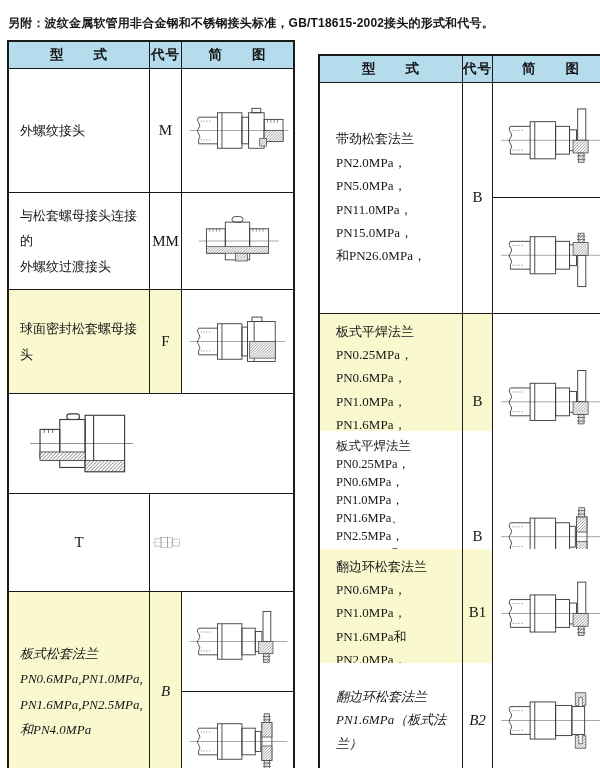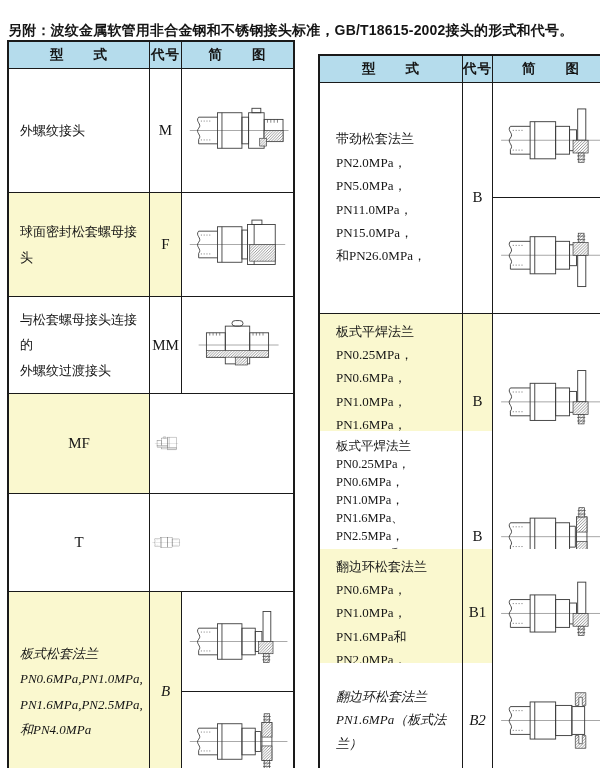--- a/index.html
+++ b/index.html
@@ -1,18 +1,18 @@
 <!DOCTYPE html>
 <html><head>
 <meta charset="utf-8">
 <style>
   html,body{margin:0;padding:0;background:#fff;}
   body{width:600px;height:768px;font-family:"Liberation Sans",sans-serif;color:#151515;}
   .page{position:relative;width:600px;height:768px;background:#ffffff;overflow:hidden;}
-  .intro{position:absolute;left:8px;top:22px;font-size:14px;font-weight:bold;letter-spacing:.2px;white-space:nowrap;}
+  .intro{position:absolute;left:8px;top:15px;font-size:12px;font-weight:bold;letter-spacing:.2px;white-space:nowrap;}
   .tables{position:absolute;left:7px;top:40px;display:flex;gap:23px;align-items:center;}
   .tbl{border:2px solid #1a1a1a;background:#fff;box-sizing:border-box;}
   .tbl-left{width:288px;}
   .tbl-right{width:293px;}
   .trow{display:grid;border-bottom:1.5px solid #1a1a1a;box-sizing:border-box;}
   .trow:last-child{border-bottom:none;font-style:italic;}
   .tbl-left .trow{grid-template-columns:141px 32px 1fr;}
   .tbl-right .trow{grid-template-columns:143px 30px 1fr;}
   .cell{border-right:1.5px solid #1a1a1a;box-sizing:border-box;min-width:0;background:#fff;}
   .cell:last-child{border-right:none;}
@@ -162,43 +162,42 @@
       <div class="trow" style="height:124px">
         <div class="cell type">外螺纹接头</div>
         <div class="cell code">M</div>
         <div class="cell diag">
           <svg viewBox="0 0 200 120" preserveAspectRatio="xMidYMid meet">
               <use href="#sym-m"></use>
             </svg>
         </div>
       </div>
 
-      <div class="trow" style="height:104px">
-        <div class="cell type hl">球面密封松套螺母接头</div>
-        <div class="cell code hl">F</div>
-        <div class="cell diag">
-          <svg viewBox="0 0 200 120" preserveAspectRatio="xMidYMid meet">
-              <use href="#sym-f"></use>
-            </svg>
-        </div>
-      </div>
-
       <div class="trow" style="height:97px">
         <div class="cell type">与松套螺母接头连接的
 外螺纹过渡接头</div>
         <div class="cell code">MM</div>
         <div class="cell diag">
           <svg viewBox="0 0 200 120" preserveAspectRatio="xMidYMid meet">
               <use href="#sym-mm"></use>
             </svg>
         </div>
       </div>
 
+      <div class="trow" style="height:104px">
+        <div class="cell type hl">球面密封松套螺母接头</div>
+        <div class="cell code hl">F</div>
+        <div class="cell diag">
+          <svg viewBox="0 0 200 120" preserveAspectRatio="xMidYMid meet">
+              <use href="#sym-f"></use>
+            </svg>
+        </div>
+      </div>
+
       <div class="trow" style="height:100px">
-        <div class="cell code hl">MF</div>
         <div class="cell diag">
           <svg viewBox="0 0 200 120" preserveAspectRatio="xMidYMid meet">
               <use href="#sym-mf"></use>
             </svg>
         </div>
       </div>
 
       <div class="trow" style="height:98px">
         <div class="cell code">T</div>
         <div class="cell diag">

